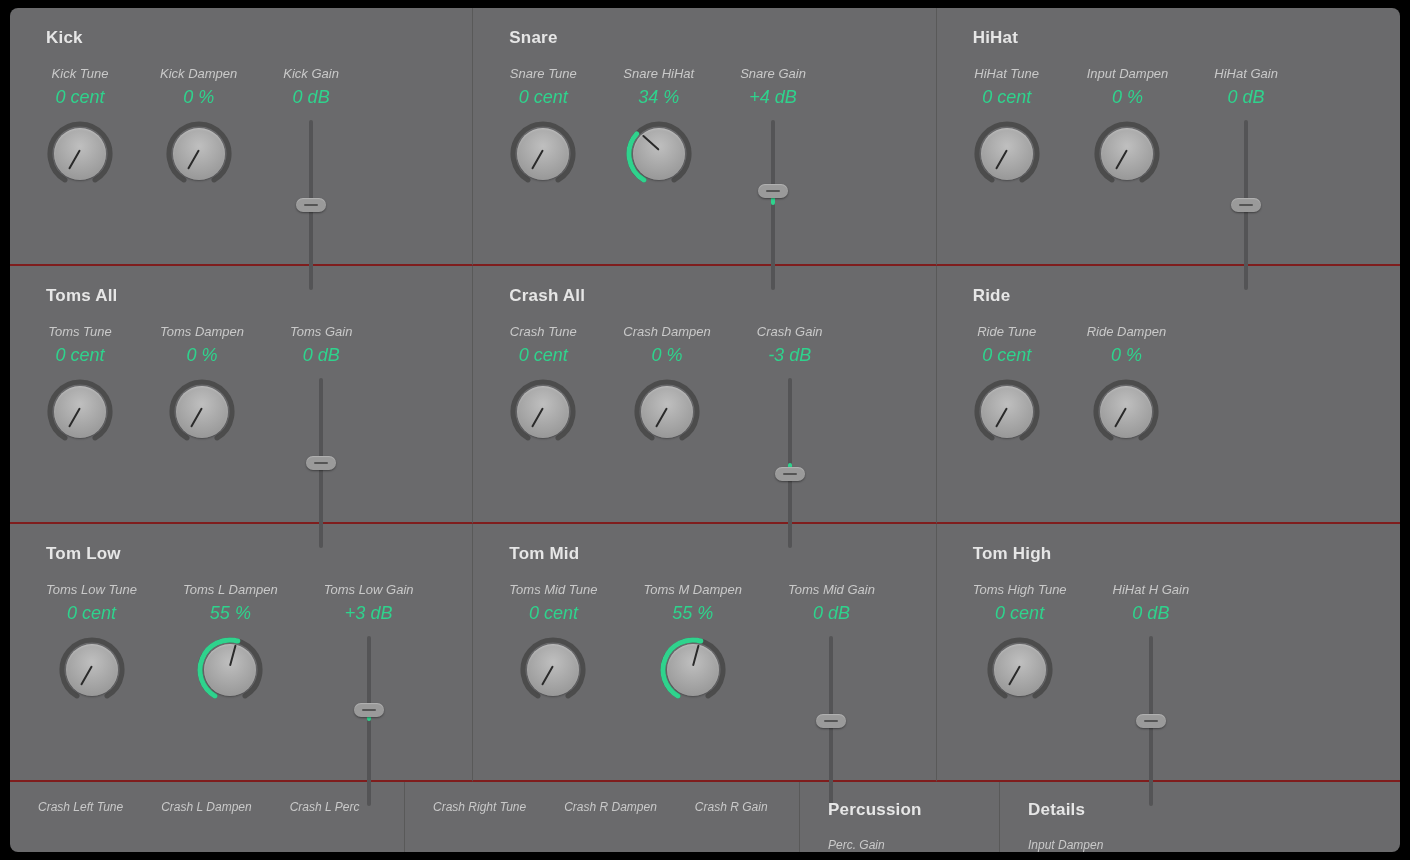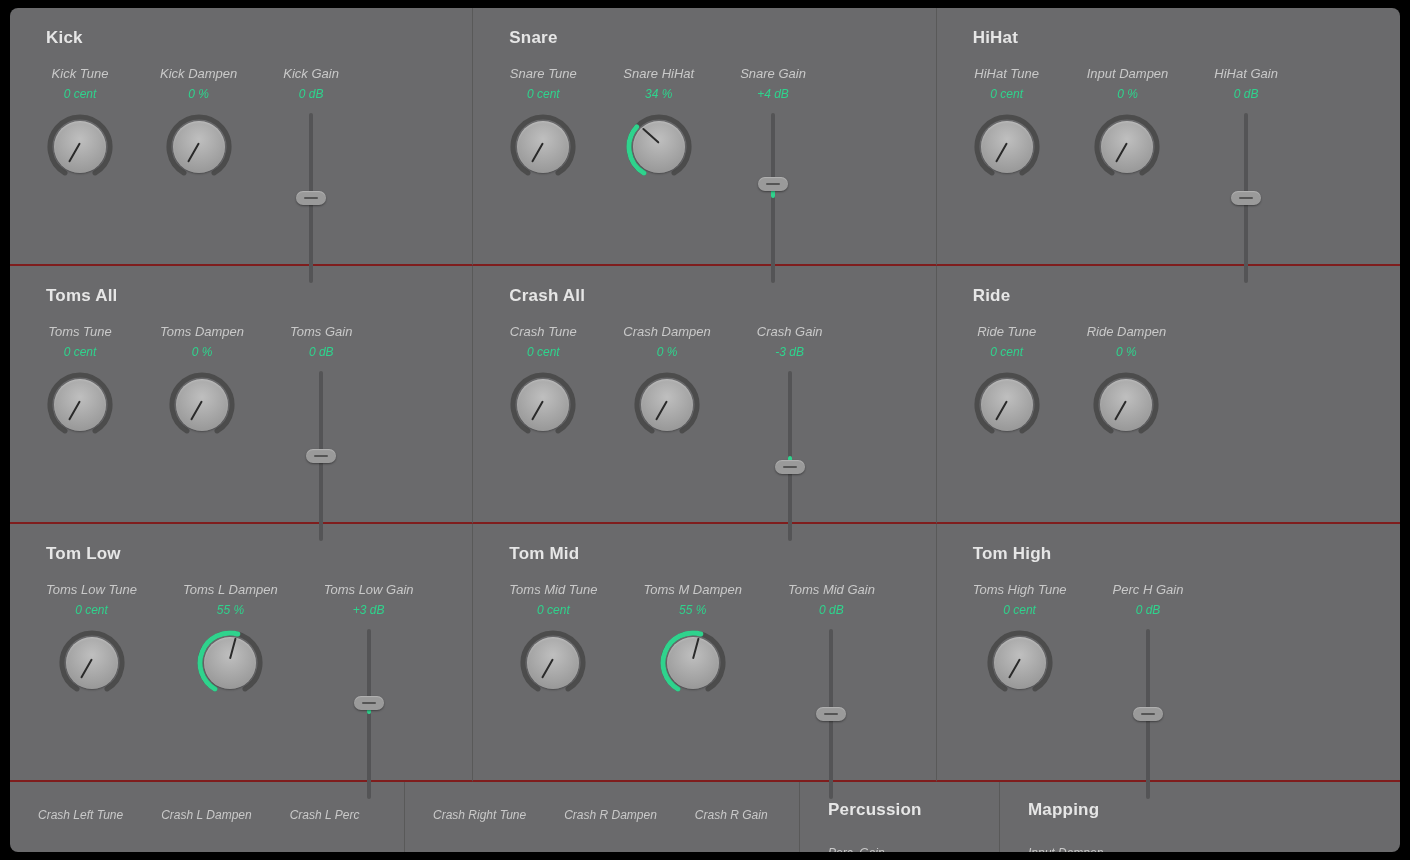--- a/index.html
+++ b/index.html
@@ -48,21 +48,21 @@
     gap: 6px;
     font-style: italic;
   }
   .ctrl-label {
     color: #c9c9c9;
     font-size: 13px;
     white-space: nowrap;
   }
   .ctrl-value {
     color: #2fd38d;
-    font-size: 12px;
+    font-size: 18px;
     font-weight: 500;
     white-space: nowrap;
   }
   .knob-wrap {
     position: relative;
     width: 68px;
     height: 68px;
     margin-top: 6px;
   }
   .knob-wrap svg { position: absolute; inset: 0; }
@@ -122,21 +122,21 @@
     grid-template-columns: 395px 395px 200px 1fr;
   }
   .row4 .section {
     border-bottom: none;
     border-right: 1px solid #595959;
     padding: 18px 28px 0 28px;
     height: 86px;
     overflow: hidden;
   }
   .row4 .section:last-child { border-right: none; }
-  .row4 .ctrl-label { font-size: 12px; margin-top: 8px; }
+  .row4 .ctrl-label { font-size: 12px; }
   .row4 .controls { gap: 38px; }
 </style>
 </head>
 <body>
 
 <div class="panel">
   <div class="grid" id="grid">
       <div class="section">
         <div class="section-title">Kick</div>
         <div class="controls">
@@ -440,21 +440,21 @@
             <div class="knob-wrap">
               <svg viewBox="0 0 68 68">
                 <path d="M 18.999999999999986 59.98076211353315 A 30 30 0 1 1 49 59.98076211353316" fill="none" stroke="#4c4c4c" stroke-width="5" stroke-linecap="round"></path>
               </svg>
               <div class="knob-face">
                 <div class="knob-pointer" style="transform: rotate(-150deg);"></div>
               </div>
             </div>
           </div>
           <div class="ctrl">
-            <div class="ctrl-label">Perc H Gain</div>
+            <div class="ctrl-label">HiHat H Gain</div>
             <div class="ctrl-value">0 dB</div>
             <div class="slider">
               <div class="slider-track"></div>
               <div class="slider-thumb" style="top: 78px;"></div>
             </div>
           </div>
         </div>
       </div>
     </div>
   <div class="row4" id="row4">
@@ -486,21 +486,21 @@
       </div>
       <div class="section">
         <div class="section-title">Percussion</div>
         <div class="controls">
           <div class="ctrl">
             <div class="ctrl-label">Perc. Gain</div>
           </div>
         </div>
       </div>
       <div class="section">
-        <div class="section-title">Mapping</div>
+        <div class="section-title">Details</div>
         <div class="controls">
           <div class="ctrl">
             <div class="ctrl-label">Input Dampen</div>
           </div>
         </div>
       </div>
     </div>
 </div>
 
 </body></html>

